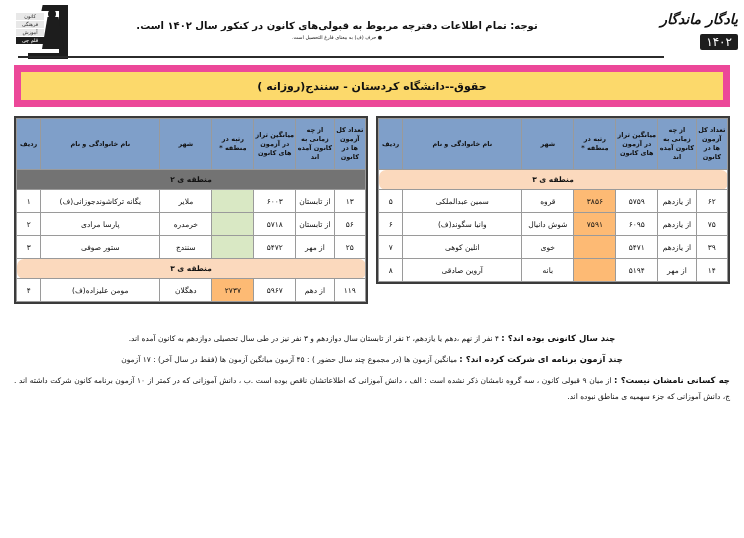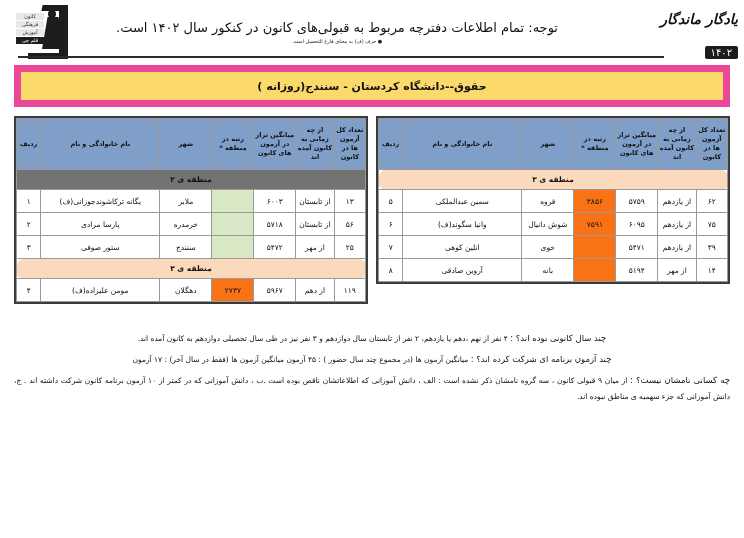--- a/index.html
+++ b/index.html
@@ -102,22 +102,22 @@
 
   .header-note {
     position: absolute;
     right: 0;
     left: 0;
     top: 20px;
     text-align: center;
     padding-right: 70px;
   }
   .header-note .note-main {
-    font-size: 13px;
-    font-weight: normal;
+    font-size: 10px;
+    font-weight: bold;
     color: #111;
     letter-spacing: 0;
   }
   .header-note .note-sub {
     font-size: 5px;
     color: #222;
     margin-top: 3px;
   }
   .header-rule {
     position: absolute;
@@ -136,24 +136,24 @@
   .logo-right .brand {
     font-size: 14px;
     font-weight: bold;
     font-style: italic;
     color: #111;
     line-height: 18px;
     letter-spacing: -0.5px;
   }
   .logo-right .year {
     display: inline-block;
-    margin-top: 18px;
+    margin-top: 6px;
     background: #1d1d1d;
     color: #ffffff;
-    font-size: 10px;
+    font-size: 12px;
     padding: 1px 6px;
     border-radius: 2px;
   }
 
   
   .title-bar {
     margin: 3px 14px 0 14px;
     background: #fcd96b;
     border: 7px solid #ec4899;
     height: 28px;
@@ -209,21 +209,21 @@
   }
   .region-row.r2 td { background: #737373; }
   .region-row.r3 td { background: #fbd9bd; border-radius: 7px; }
 
   tbody tr.data-row td {
     height: 22px;
     vertical-align: middle;
     background: #ffffff;
   }
   tbody tr.data-row td.rank-cell.r2 { background: #d9e8c4; }
-  tbody tr.data-row td.rank-cell.r3 { background: #f97316; }
+  tbody tr.data-row td.rank-cell.r3 { background: #fdba74; }
 
   td.name-cell {
     text-align: right;
     padding-right: 5px;
     font-size: 7.5px;
   }
   td.idx-cell { font-size: 7.5px; }
 
   
   col.c-idx   { width: 7%;  }
@@ -239,21 +239,21 @@
     margin: 26px 14px 0 14px;
     text-align: justify;
   }
   .qa .qa-block {
     font-size: 7.5px;
     line-height: 16px;
     color: #111;
     margin-bottom: 4px;
   }
   .qa .qa-q {
-    font-weight: normal;
+    font-weight: bold;
     font-size: 8.5px;
     margin-top: 44px;
   }
   .qa .qa-a {
     font-size: 7.5px;
     text-align: right;
   }
   .qa .qa-block.center-1 { text-align: center; }
 </style>
 </head>

